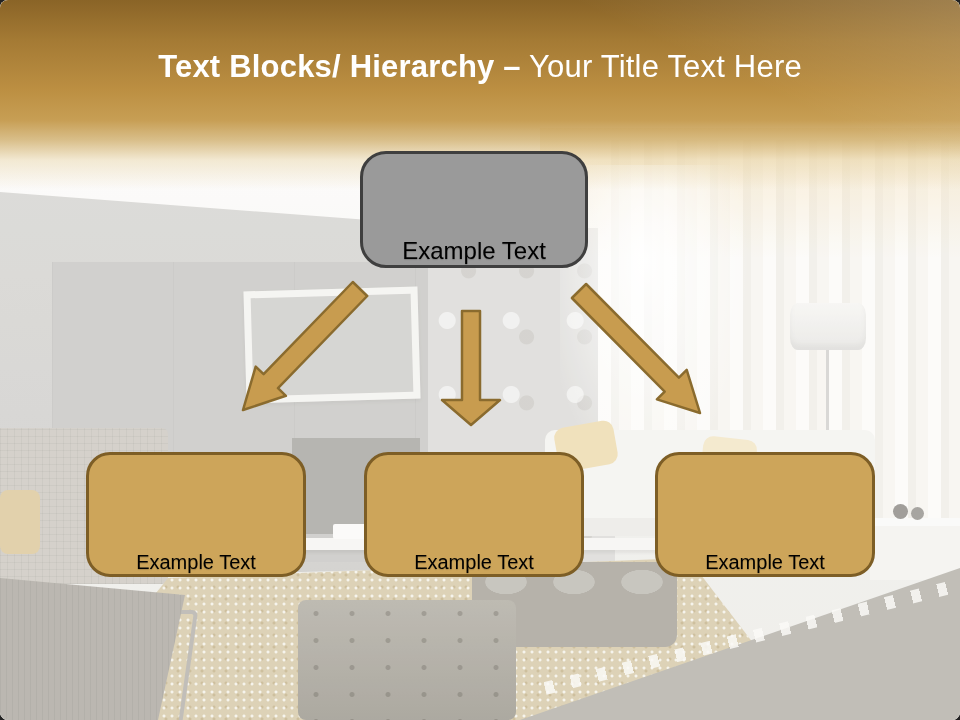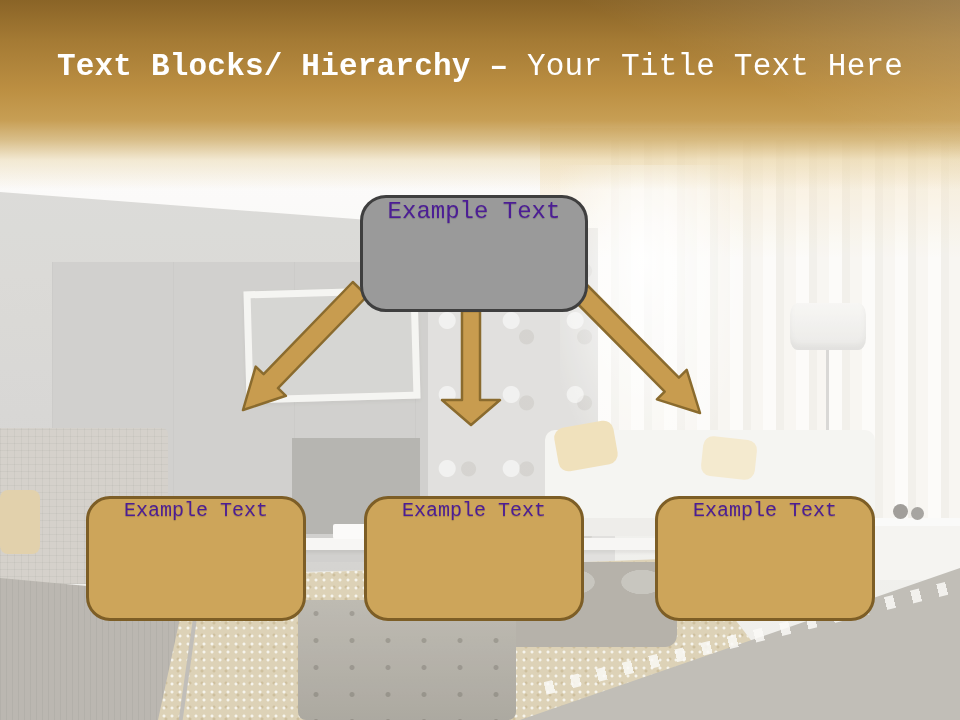--- a/index.html
+++ b/index.html
@@ -1,19 +1,20 @@
 <!DOCTYPE html>
 <html style="--band-gold-dark: #8a6427; --band-gold: #bc8f42; --node-gold-fill: #cda55a; --node-gold-border: #7d5e26; --node-gray-fill: #9a9a9a; --node-gray-border: #3f3f3f; --arrow-fill: #c89c4f; --arrow-stroke: #8a6b2e; --title-color: #ffffff;"><head>
 <meta charset="utf-8">
 <style>
   html,body{margin:0;padding:0;background:#222;}
   .canvas{
     position:relative;width:960px;height:720px;overflow:hidden;
-    font-family:Liberation Mono, monospace;
+    font-family:Liberation Sans, sans-serif;
     background:#f2f1ee;
+    border-radius:8px;
   }
   .abs{position:absolute;}
 
   
   .scene{position:absolute;inset:0;}
   .bg-base{inset:0;background:linear-gradient(180deg,#ffffff 0%,#fbfaf8 28%,#f0efec 55%,#ecebe7 100%);}
   .bg-wall-left{inset:0;background:linear-gradient(180deg,#dad9d6 0%,#cfcecb 70%,#c8c7c4 100%);
     clip-path:polygon(0px 192px,527px 232px,527px 566px,0px 580px);}
   .bg-wall-panel{left:52px;top:262px;width:382px;height:300px;background:#c9c8c5;
     background-image:linear-gradient(90deg,rgba(0,0,0,0.03) 0 1px,transparent 1px 120px);background-size:121px 100%;}
@@ -86,22 +87,22 @@
     color:var(--title-color,#ffffff);font-size:31px;line-height:1.1;letter-spacing:0.2px;}
   .slide-title .t-bold{font-weight:700;}
   .slide-title .t-dash{font-weight:700;}
   .slide-title .t-reg{font-weight:400;}
 
   
   .connectors{left:0;top:0;width:960px;height:720px;pointer-events:none;}
   .connectors polygon{pointer-events:auto;
     fill:var(--arrow-fill,#c89c4f);stroke:var(--arrow-stroke,#8a6b2e);
     stroke-width:2.5;stroke-linejoin:round;}
-  .node{display:flex;align-items:flex-start;justify-content:center;text-align:center;
-    color:#4c1d95;text-shadow:0 1px 1px rgba(0,0,0,0.18);box-sizing:border-box;margin-top:44px;}
+  .node{display:flex;align-items:flex-end;justify-content:center;text-align:center;
+    color:#000000;text-shadow:0 1px 1px rgba(0,0,0,0.18);box-sizing:border-box;}
   .node-gray{left:360px;top:151px;width:228px;height:117px;border-radius:26px;
     background:var(--node-gray-fill,#9a9a9a);border:3px solid var(--node-gray-border,#3f3f3f);
     font-size:24px;}
   .node-gold{width:220px;height:125px;border-radius:24px;top:452px;
     background:var(--node-gold-fill,#cda55a);border:3px solid var(--node-gold-border,#7d5e26);
     font-size:20px;}
   .node-child-0{left:86px;}
   .node-child-1{left:364px;}
   .node-child-2{left:655px;}
 </style>

